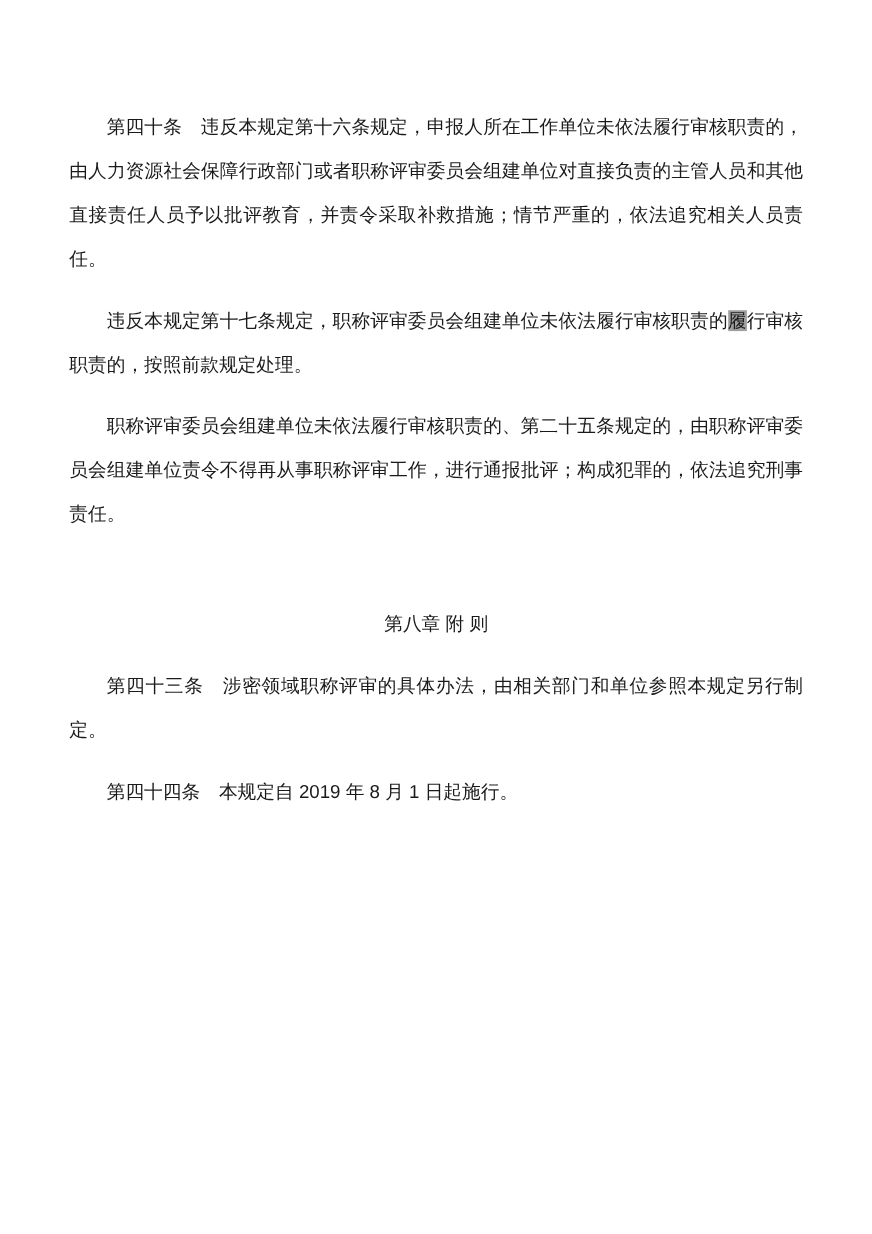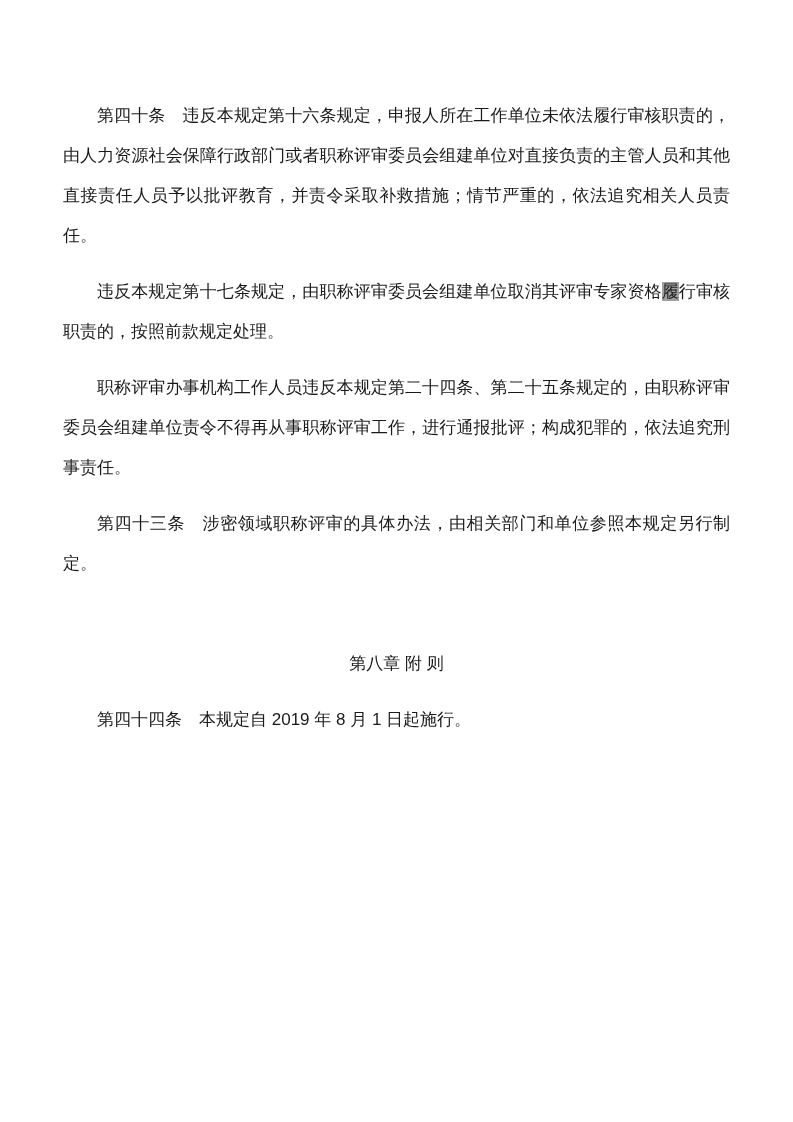--- a/index.html
+++ b/index.html
@@ -41,25 +41,25 @@
     background: var(--highlight-bg);
   }
 </style>
 </head>
 <body>
 
 <div class="page">
 
   <p class="para">第四十条　违反本规定第十六条规定，申报人所在工作单位未依法履行审核职责的，由人力资源社会保障行政部门或者职称评审委员会组建单位对直接负责的主管人员和其他直接责任人员予以批评教育，并责令采取补救措施；情节严重的，依法追究相关人员责任。</p>
 
-  <p class="para"><span>违反本规定第十七条规定，由职称评审委员会组建单位取消其评审专家资格</span><span class="char-highlight">履</span><span>行审核职责的，按照前款规定处理。</span></p>
+  <p class="para"><span>违反本规定第十七条规定，职称评审委员会组建单位未依法履行审核职责的</span><span class="char-highlight">履</span><span>行审核职责的，按照前款规定处理。</span></p>
 
 
 
-  <p class="para">职称评审办事机构工作人员违反本规定第二十四条、第二十五条规定的，由职称评审委员会组建单位责令不得再从事职称评审工作，进行通报批评；构成犯罪的，依法追究刑事责任。</p>
+  <p class="para">职称评审委员会组建单位未依法履行审核职责的、第二十五条规定的，由职称评审委员会组建单位责令不得再从事职称评审工作，进行通报批评；构成犯罪的，依法追究刑事责任。</p>
+
+  <p class="para chapter-heading">第八章 附 则</p>
 
   <p class="para">第四十三条　涉密领域职称评审的具体办法，由相关部门和单位参照本规定另行制定。</p>
-
-  <p class="para chapter-heading">第八章 附 则</p>
 
   <p class="para">第四十四条　本规定自 2019 年 8 月 1 日起施行。</p>
 
 </div>
 
 </body></html>

